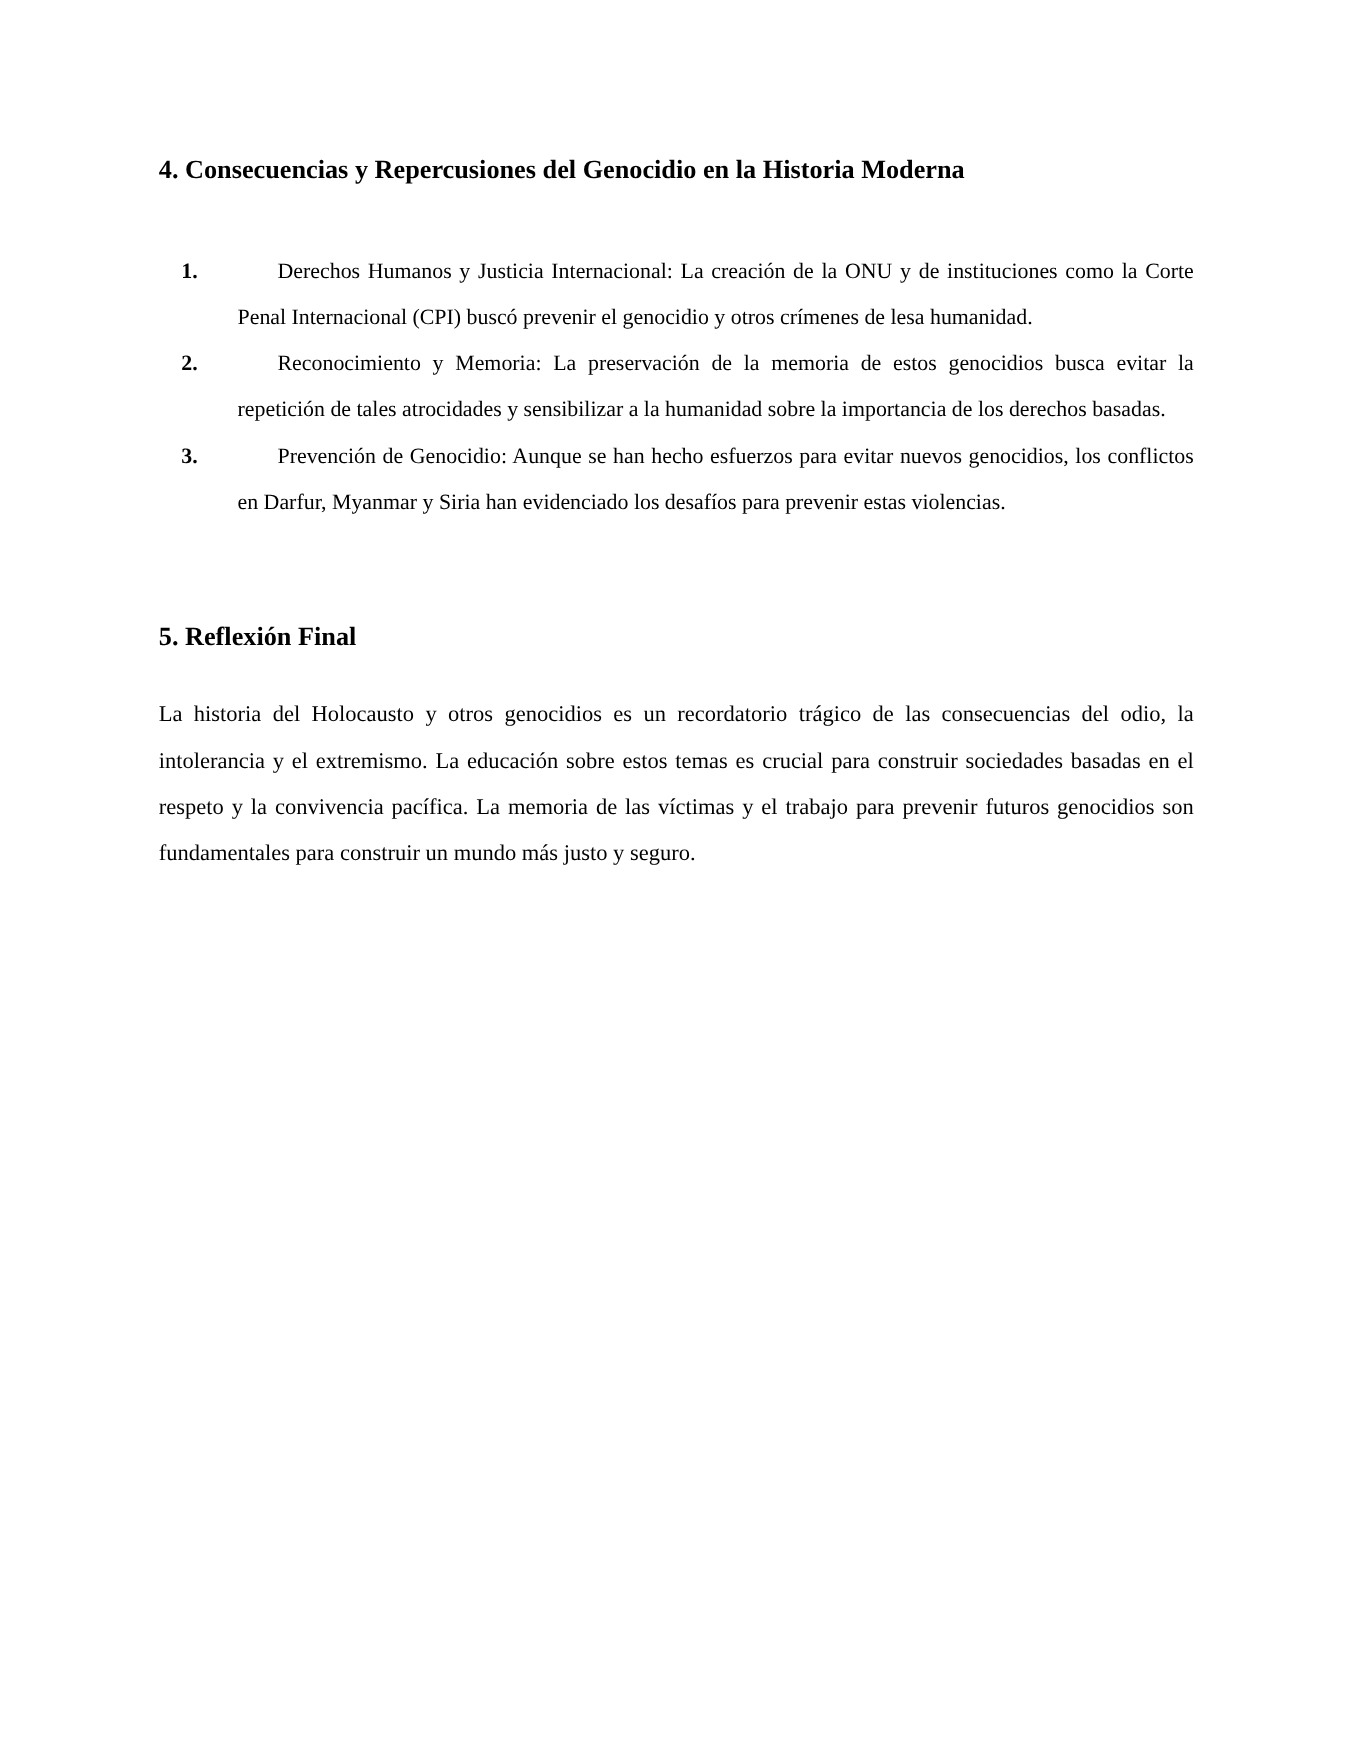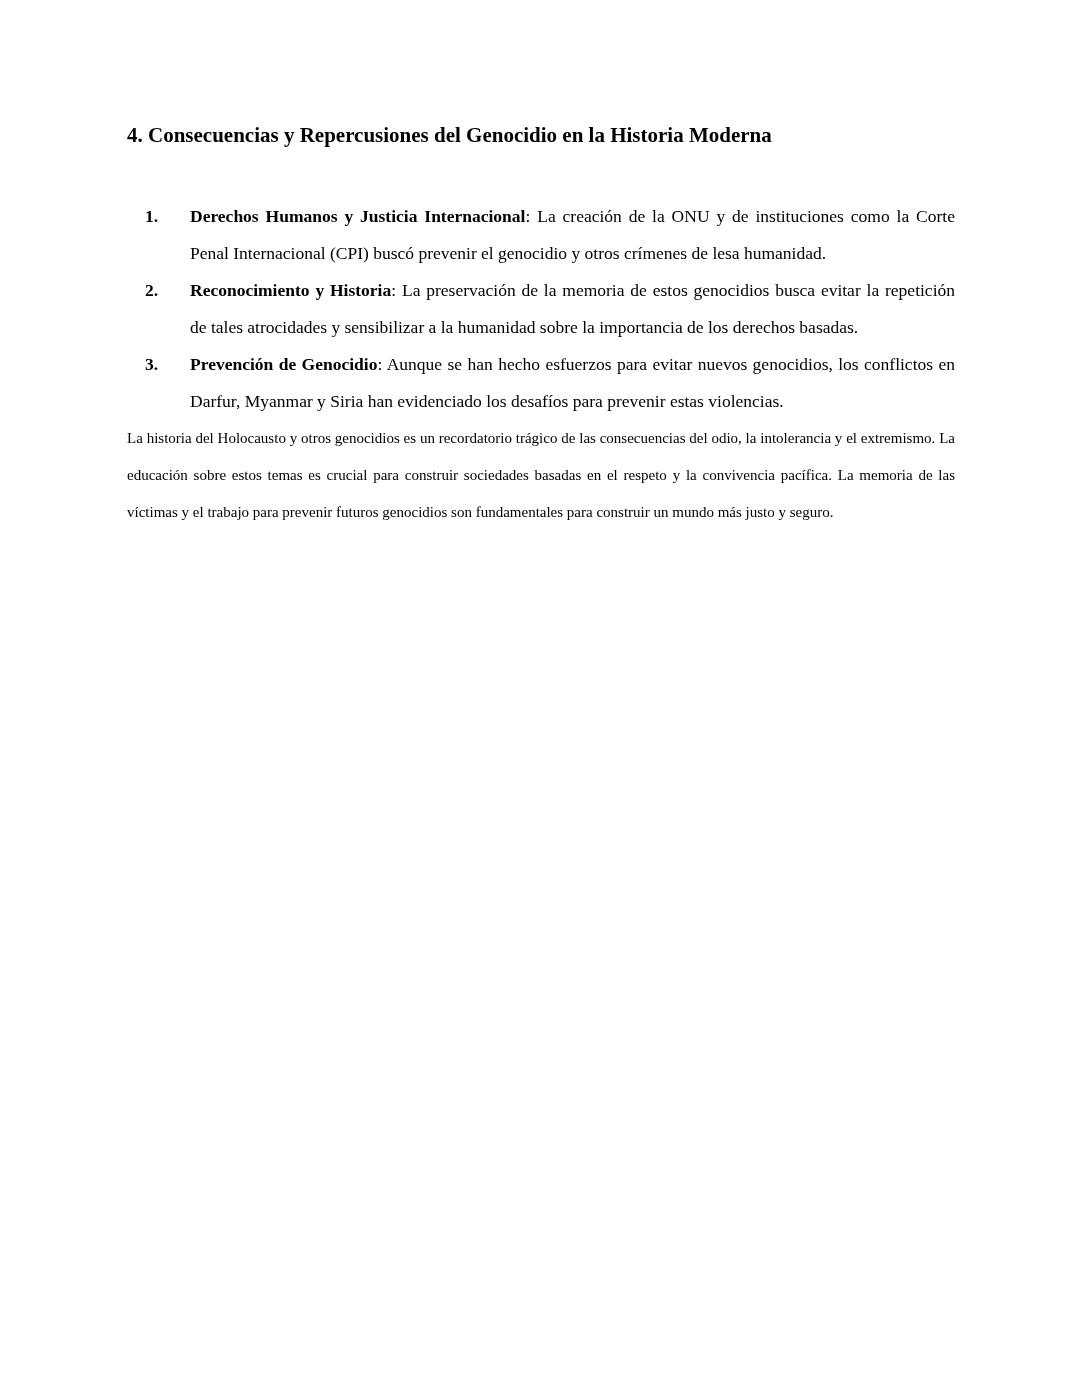--- a/index.html
+++ b/index.html
@@ -43,45 +43,46 @@
     top: 0;
     font-weight: bold;
   }
   .heading2 {
     font-size: 21px;
     line-height: 1.25;
     font-weight: bold;
     margin: 76px 0 30px 0;
   }
   .para {
-    font-size: 15px;
+    font-size: 18px;
     line-height: 37px;
     text-align: justify;
     margin: 0;
   }
-  strong { font-weight: bold; }
+  strong { font-weight: normal; margin-left: 32px; }
 </style>
 </head>
 <body>
 
 <div class="page">
 
   <h1 class="heading">4. Consecuencias y Repercusiones del Genocidio en la Historia Moderna</h1>
 
   <ol class="doc-list">
     <li>
       <span class="num">1.</span>
       <strong>Derechos Humanos y Justicia Internacional</strong><span>: La creación de la ONU y de instituciones como la Corte Penal Internacional (CPI) buscó prevenir el genocidio y otros crímenes de lesa humanidad.</span>
     </li>
     <li>
       <span class="num">2.</span>
-      <strong>Reconocimiento y Historia</strong><span>: La preservación de la memoria de estos genocidios busca evitar la repetición de tales atrocidades y sensibilizar a la humanidad sobre la importancia de los derechos basadas.</span>
+      <strong>Reconocimiento y Memoria</strong><span>: La preservación de la memoria de estos genocidios busca evitar la repetición de tales atrocidades y sensibilizar a la humanidad sobre la importancia de los derechos basadas.</span>
     </li>
     <li>
       <span class="num">3.</span>
       <strong>Prevención de Genocidio</strong><span>: Aunque se han hecho esfuerzos para evitar nuevos genocidios, los conflictos en Darfur, Myanmar y Siria han evidenciado los desafíos para prevenir estas violencias.</span>
     </li>
   </ol>
 
+  <h2 class="heading2">5. Reflexión Final</h2>
 
   <p class="para">La historia del Holocausto y otros genocidios es un recordatorio trágico de las consecuencias del odio, la intolerancia y el extremismo. La educación sobre estos temas es crucial para construir sociedades basadas en el respeto y la convivencia pacífica. La memoria de las víctimas y el trabajo para prevenir futuros genocidios son fundamentales para construir un mundo más justo y seguro.</p>
 
 </div>
 
 </body></html>

